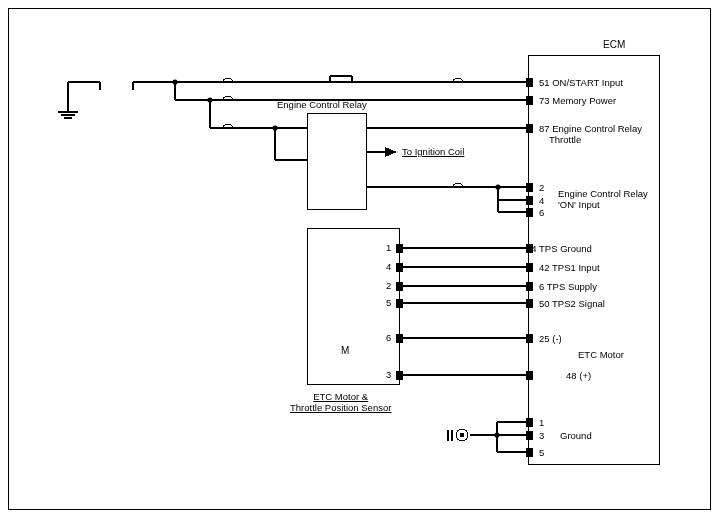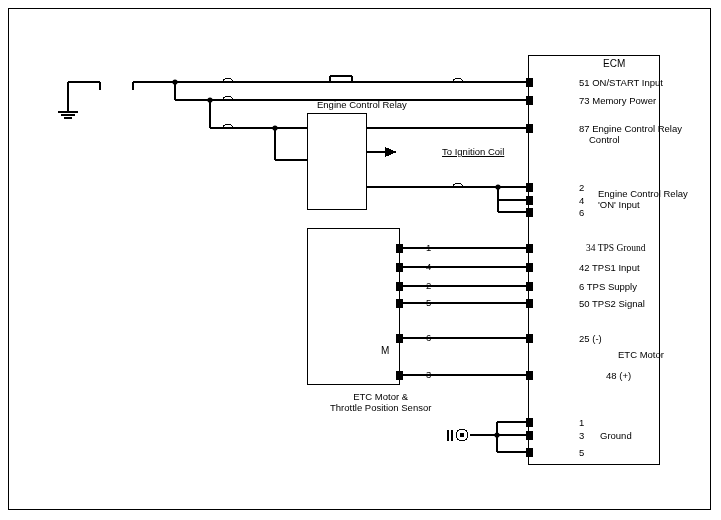--- a/index.html
+++ b/index.html
@@ -25,21 +25,20 @@
     height: 502px;
     border: 1px solid #000;
     box-sizing: border-box;
   }
   .lbl {
     position: absolute;
     font-size: 9.5px;
     color: #000;
     white-space: pre;
     line-height: 11px;
-    margin-left: 40px;
   }
   .ecm-box {
     position: absolute;
     border: 1px solid #000;
     background: #ffffff;
     box-sizing: border-box;
   }
   .ecm-title {
     position: absolute;
     font-size: 10px;
@@ -213,69 +212,69 @@
     </g>
   </svg>
 
 
   <div class="relay-box" style="left:307px; top:113px; width:60px; height:97px;"></div>
   <div class="lbl" style="left:277px; top:99px;">Engine Control Relay</div>
 
   <div class="lbl" style="left:402px; top:146px;text-decoration:underline;">To Ignition Coil</div>
 
   <div class="sensor-box" style="left:307px; top:228px; width:93px; height:157px;"></div>
-  <div class="lbl" style="left:290px; top:391px; text-align:center;"><span>ETC Motor &amp;
+  <div class="lbl" style="left:290px; top:391px; text-align:center;text-decoration:underline;"><span>ETC Motor &amp;
 Throttle Position Sensor</span></div>
   <div class="lbl" style="left:341px; top:345px; font-size:10px;">M</div>
 
   <div class="lbl" style="left:386px; top:242px;">1</div>
   <div class="lbl" style="left:386px; top:261px;">4</div>
   <div class="lbl" style="left:386px; top:280px;">2</div>
   <div class="lbl" style="left:386px; top:297px;">5</div>
   <div class="lbl" style="left:386px; top:332px;">6</div>
   <div class="lbl" style="left:386px; top:369px;">3</div>
 
   <div class="pin" style="left:396px; top:244px;"></div>
   <div class="pin" style="left:396px; top:263px;"></div>
   <div class="pin" style="left:396px; top:282px;"></div>
   <div class="pin" style="left:396px; top:299px;"></div>
   <div class="pin" style="left:396px; top:334px;"></div>
   <div class="pin" style="left:396px; top:371px;"></div>
 
   <div class="ecm-box" style="left:528px; top:55px; width:132px; height:410px;"></div>
-  <div class="ecm-title" style="left:585px; top:58px;padding-left:18px;">ECM</div>
+  <div class="ecm-title" style="left:585px; top:39px;padding-left:18px;">ECM</div>
 
   <div class="pin" style="left:526px; top:78px;"></div>
   <div class="pin" style="left:526px; top:96px;"></div>
   <div class="pin" style="left:526px; top:124px;"></div>
   <div class="pin" style="left:526px; top:183px;"></div>
   <div class="pin" style="left:526px; top:196px;"></div>
   <div class="pin" style="left:526px; top:208px;"></div>
   <div class="pin" style="left:526px; top:244px;"></div>
   <div class="pin" style="left:526px; top:263px;"></div>
   <div class="pin" style="left:526px; top:282px;"></div>
   <div class="pin" style="left:526px; top:299px;"></div>
   <div class="pin" style="left:526px; top:334px;"></div>
   <div class="pin" style="left:526px; top:371px;"></div>
   <div class="pin" style="left:526px; top:418px;"></div>
   <div class="pin" style="left:526px; top:431px;"></div>
   <div class="pin" style="left:526px; top:448px;"></div>
 
   <div class="lbl" style="left:539px; top:77px;"><span>51</span> <span>ON/START Input</span></div>
   <div class="lbl" style="left:539px; top:95px;"><span>73</span> <span>Memory Power</span></div>
   <div class="lbl" style="left:539px; top:123px;"><span>87</span> <span>Engine Control Relay</span></div>
-  <div class="lbl" style="left:549px; top:134px;">Control</div>
+  <div class="lbl" style="left:549px; top:134px;">Throttle</div>
 
   <div class="lbl" style="left:539px; top:182px;">2</div>
   <div class="lbl" style="left:539px; top:195px;">4</div>
   <div class="lbl" style="left:539px; top:207px;">6</div>
   <div class="lbl" style="left:558px; top:188px;"><span>Engine Control Relay
 'ON' Input</span></div>
 
-  <div class="lbl" style="left:546px; top:243px;font-family:Liberation Serif, serif;"><span>34</span> <span>TPS Ground</span></div>
+  <div class="lbl" style="left:526px; top:243px;"><span>34</span> <span>TPS Ground</span></div>
   <div class="lbl" style="left:539px; top:262px;"><span>42</span> <span>TPS1 Input</span></div>
   <div class="lbl" style="left:539px; top:281px;"><span>6</span> <span>TPS Supply</span></div>
   <div class="lbl" style="left:539px; top:298px;text-align:center;"><span>50</span> <span>TPS2 Signal</span></div>
 
   <div class="lbl" style="left:539px; top:333px;"><span>25</span> <span>(-)</span></div>
   <div class="lbl" style="left:566px; top:370px;"><span>48</span> <span>(+)</span></div>
   <div class="lbl" style="left:578px; top:349px;">ETC Motor</div>
 
   <div class="lbl" style="left:539px; top:417px;">1</div>
   <div class="lbl" style="left:539px; top:430px;">3</div>

